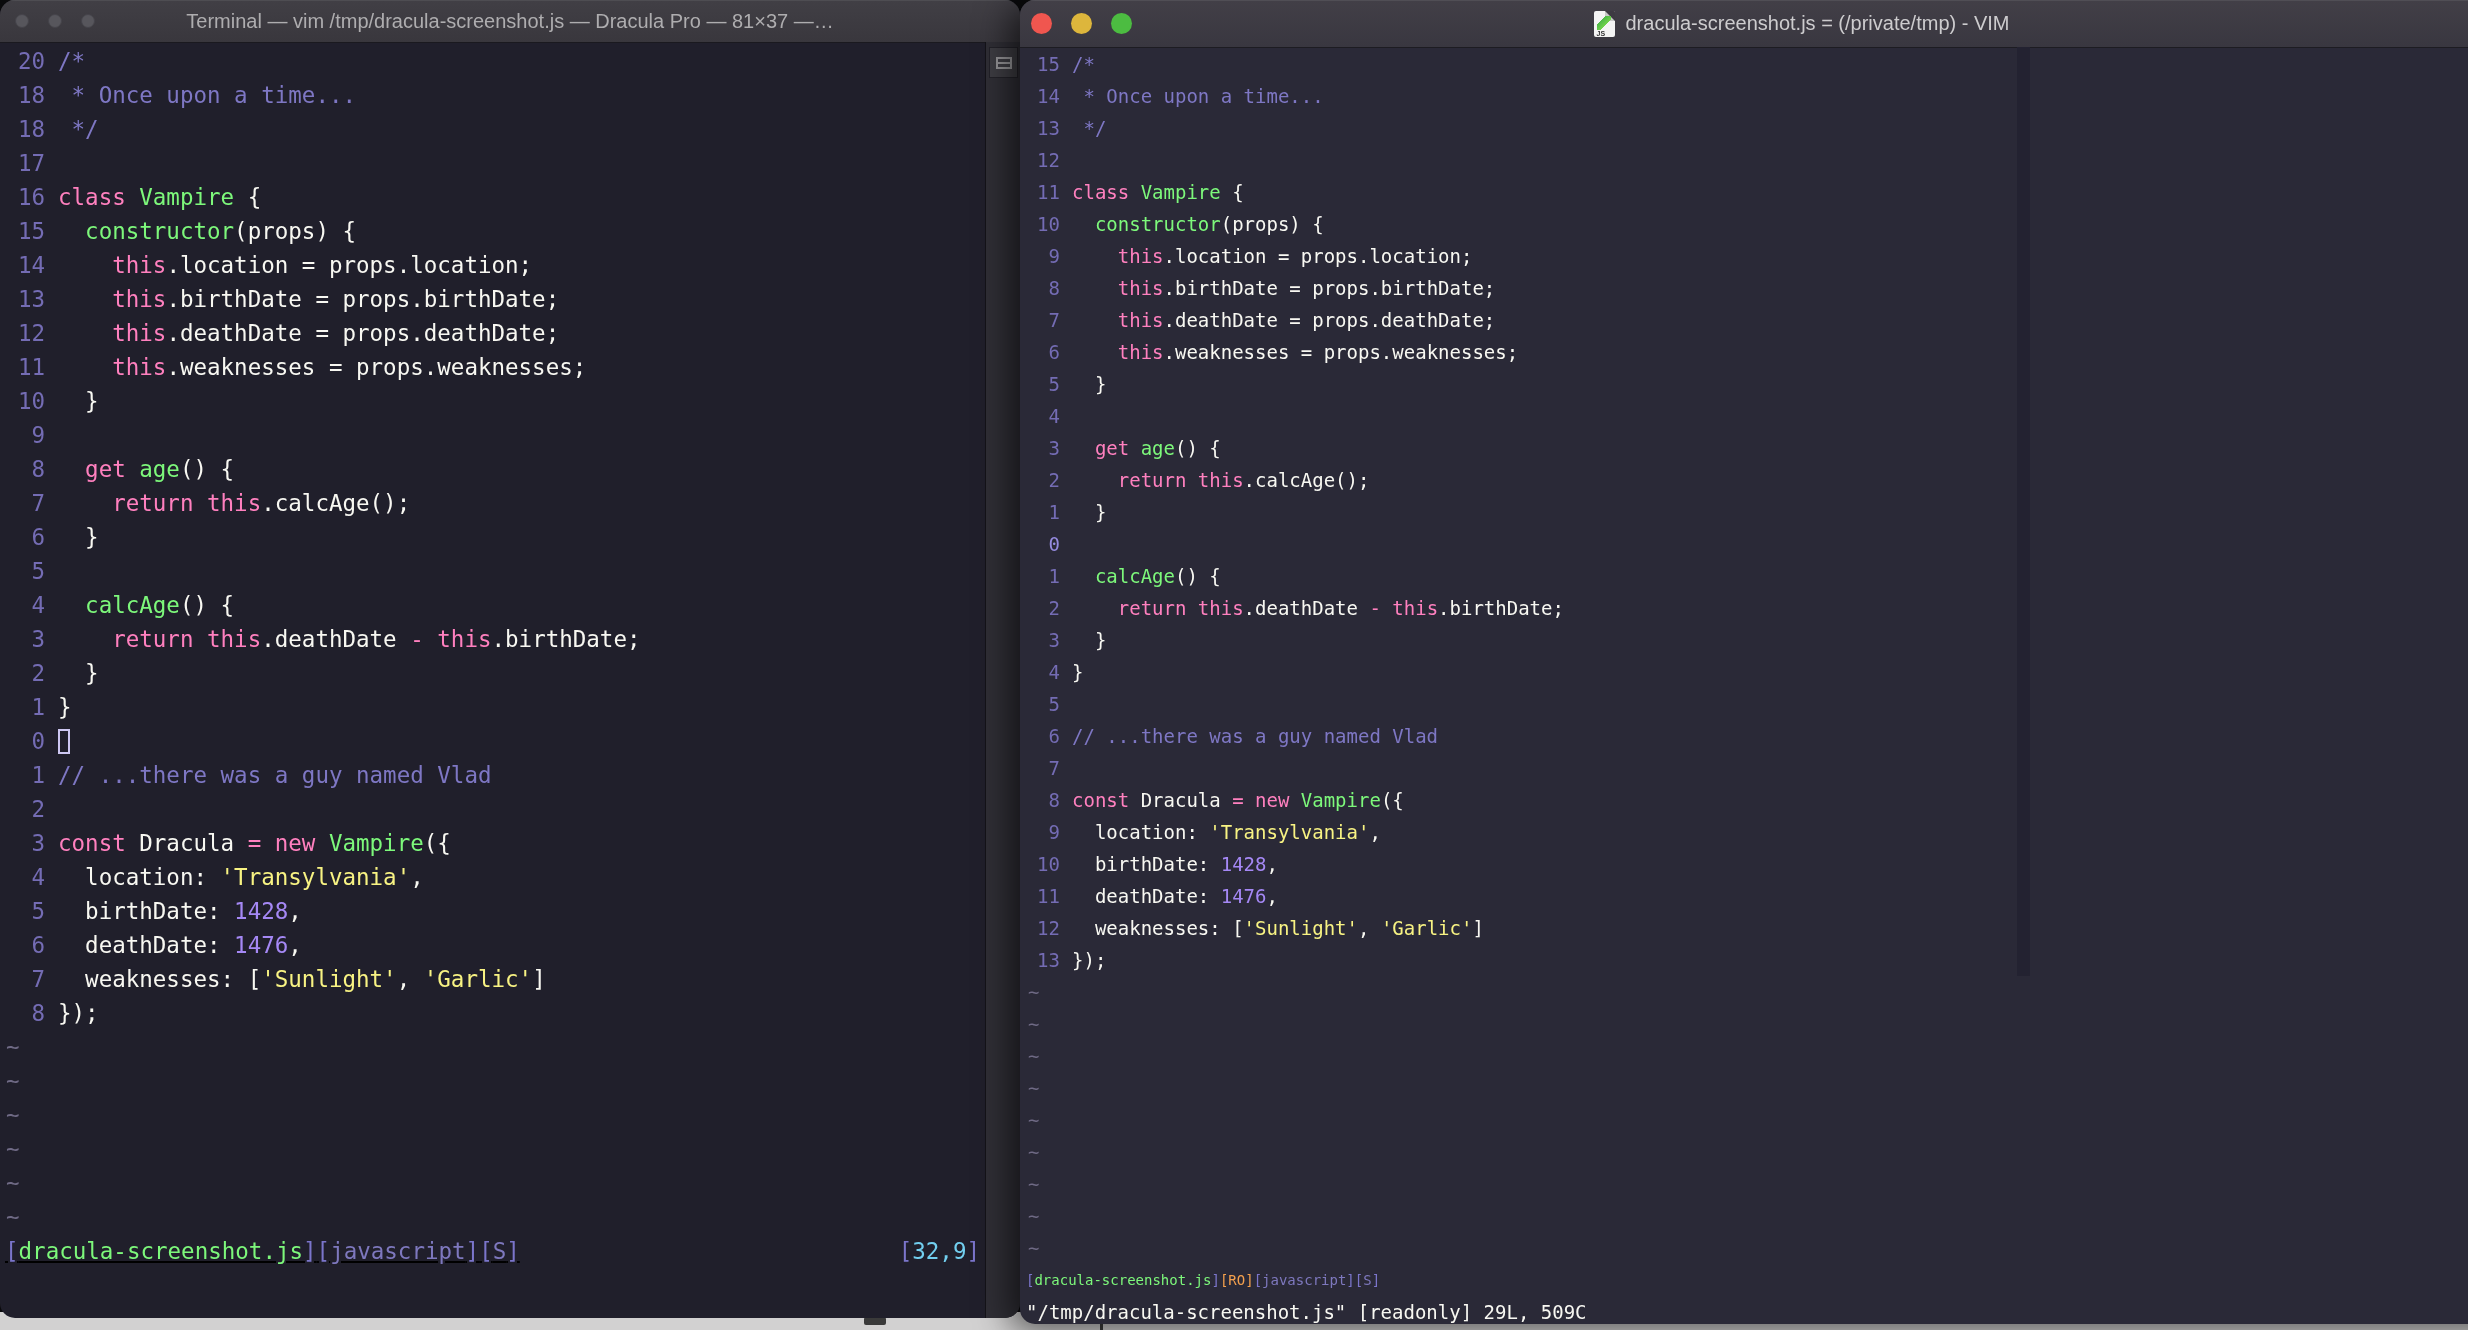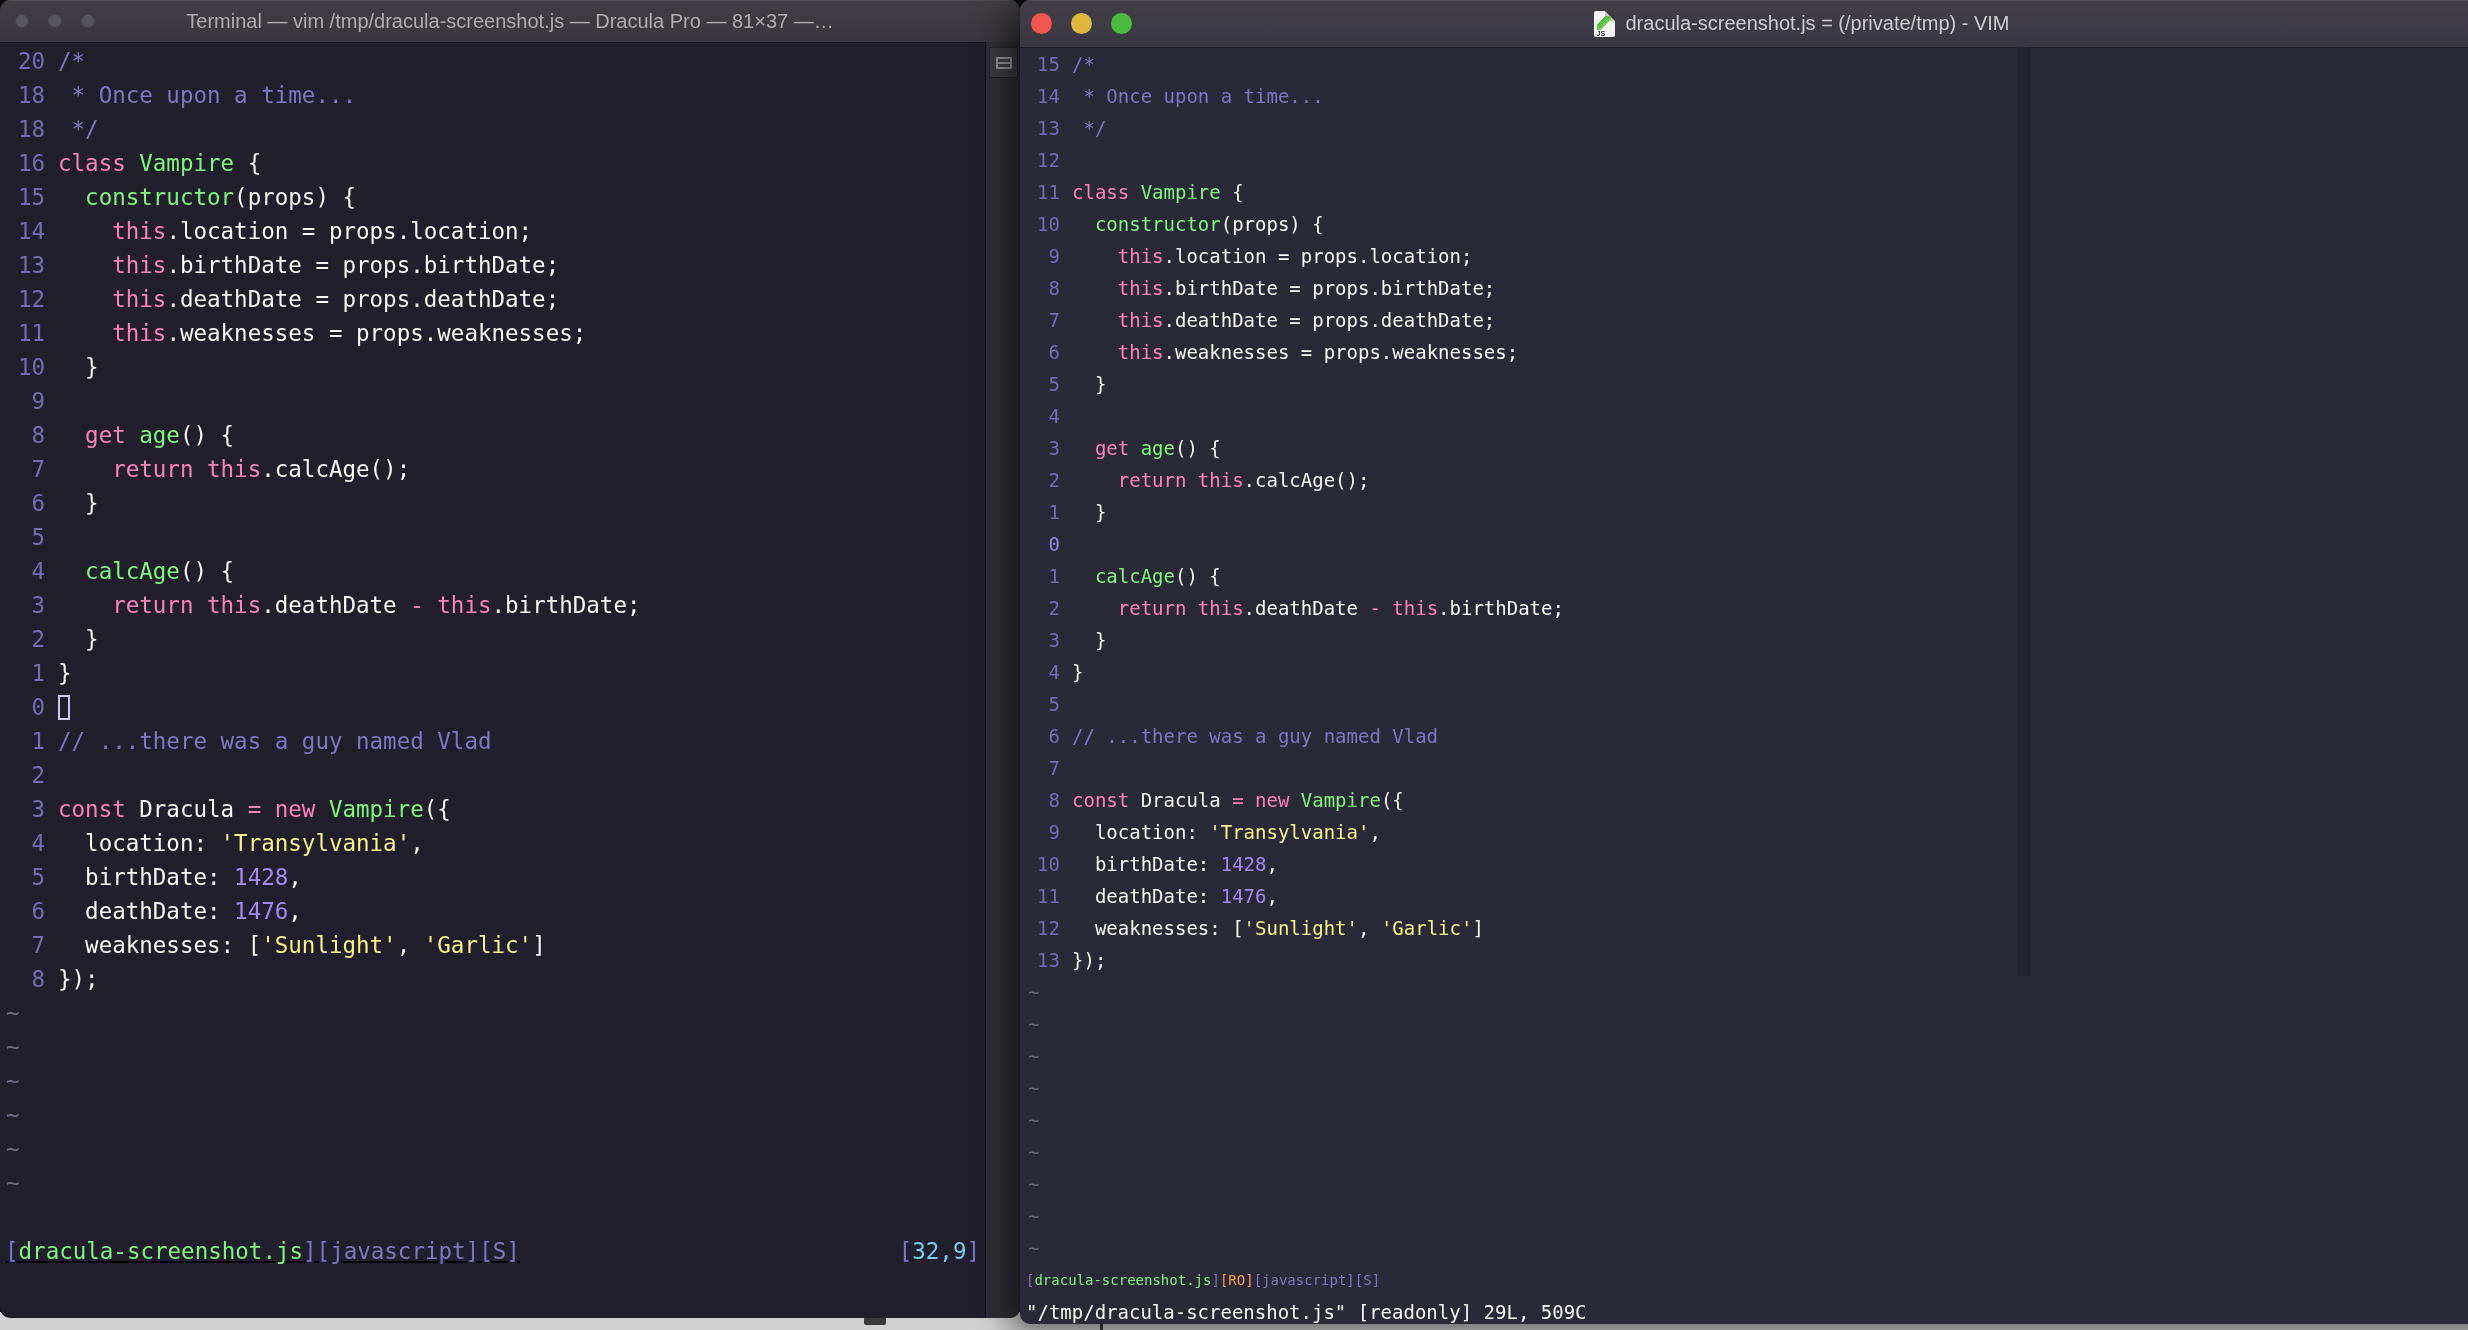--- a/index.html
+++ b/index.html
@@ -5,21 +5,21 @@
   html,body{margin:0;padding:0;background:#0a0a0c;}
   #screen{position:relative;width:2468px;height:1330px;overflow:hidden;
           font-family:"DejaVu Sans Mono",monospace;}
 
   
   .desktop-strip{position:absolute;left:0;top:1312px;width:2468px;height:18px;}
   .strip-vline{position:absolute;left:1100px;top:0;width:3px;height:18px;background:#3d3d3d;}
   .strip-mark{position:absolute;left:864px;top:5px;width:22px;height:8px;background:#3a3a3a;border-radius:2px;}
 
   
-  .window{position:absolute;top:0;border-radius:10px;overflow:hidden;}
+  .window{position:absolute;top:0;border-radius:15px;overflow:hidden;}
   .titlebar{position:absolute;left:0;top:0;width:100%;display:flex;align-items:center;
             font-family:"Liberation Sans",sans-serif;}
   .titlebar .title{position:absolute;left:0;right:0;text-align:center;white-space:nowrap;
             display:flex;justify-content:center;align-items:center;gap:10px;}
   .lights{position:absolute;display:flex;align-items:center;}
   .light{border-radius:50%;display:inline-block;}
 
   
   .win-left{left:0;width:1020px;height:1318px;background:var(--bg_left);z-index:1;}
   .win-left .titlebar{height:42px;background:linear-gradient(180deg,#413F45,#39373D);
@@ -103,20 +103,21 @@
       </div>
       <div class="title">
         <span>Terminal — vim /tmp/dracula-screenshot.js — Dracula Pro — 81×37 —…</span>
       </div>
     </div>
 
     <div class="body">
         <div class="row"><span class="ln">20</span><span class="codetext"><span class="c-comment">/*</span></span></div>
         <div class="row"><span class="ln">18</span><span class="codetext"><span class="c-comment"> * Once upon a time...</span></span></div>
         <div class="row"><span class="ln">18</span><span class="codetext"><span class="c-comment"> */</span></span></div>
+        <div class="row"><span class="ln">17</span><span class="codetext"></span></div>
         <div class="row"><span class="ln">16</span><span class="codetext"><span class="c-pink">class </span><span class="c-green">Vampire</span><span class="c-fg"> {</span></span></div>
         <div class="row"><span class="ln">15</span><span class="codetext"><span class="c-fg">  </span><span class="c-green">constructor</span><span class="c-fg">(props) {</span></span></div>
         <div class="row"><span class="ln">14</span><span class="codetext"><span class="c-fg">    </span><span class="c-pink">this</span><span class="c-fg">.location = props.location;</span></span></div>
         <div class="row"><span class="ln">13</span><span class="codetext"><span class="c-fg">    </span><span class="c-pink">this</span><span class="c-fg">.birthDate = props.birthDate;</span></span></div>
         <div class="row"><span class="ln">12</span><span class="codetext"><span class="c-fg">    </span><span class="c-pink">this</span><span class="c-fg">.deathDate = props.deathDate;</span></span></div>
         <div class="row"><span class="ln">11</span><span class="codetext"><span class="c-fg">    </span><span class="c-pink">this</span><span class="c-fg">.weaknesses = props.weaknesses;</span></span></div>
         <div class="row"><span class="ln">10</span><span class="codetext"><span class="c-fg">  }</span></span></div>
         <div class="row"><span class="ln">9</span><span class="codetext"></span></div>
         <div class="row"><span class="ln">8</span><span class="codetext"><span class="c-fg">  </span><span class="c-pink">get </span><span class="c-green">age</span><span class="c-fg">() {</span></span></div>
         <div class="row"><span class="ln">7</span><span class="codetext"><span class="c-fg">    </span><span class="c-pink">return this</span><span class="c-fg">.calcAge();</span></span></div>

